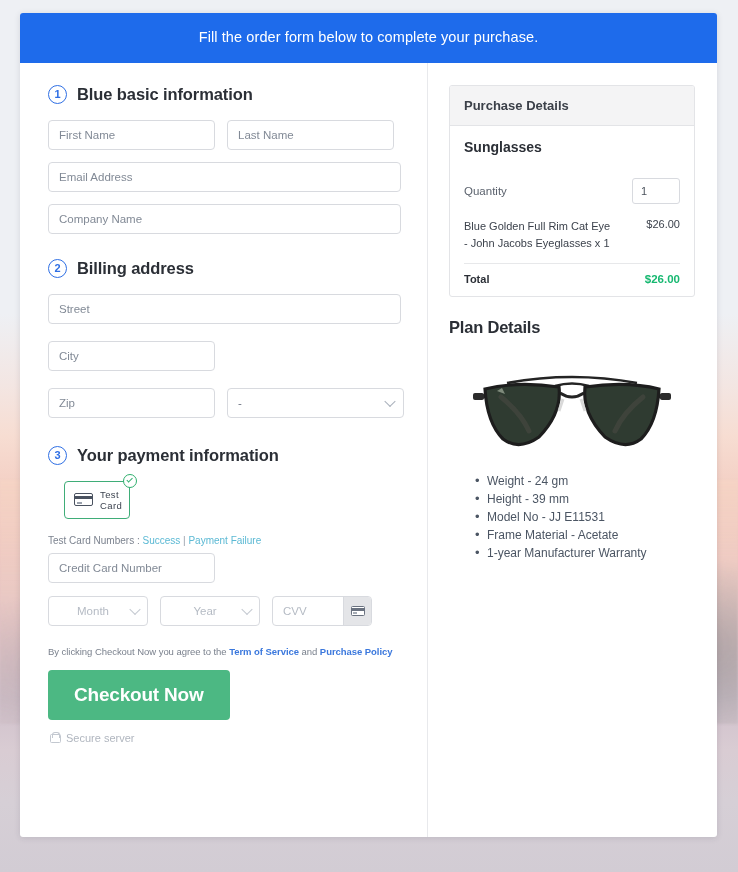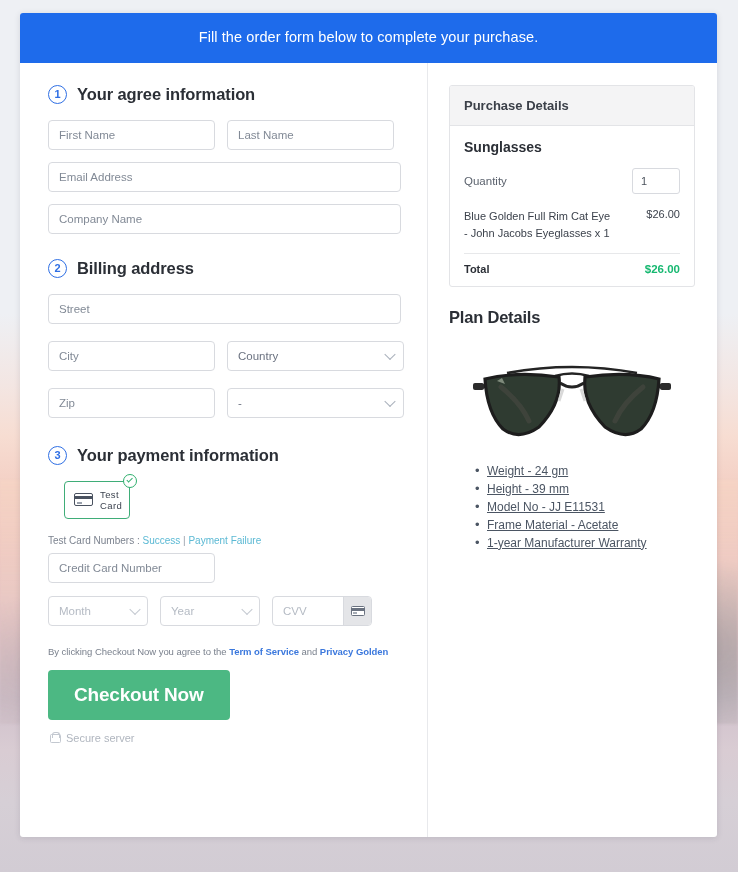--- a/index.html
+++ b/index.html
@@ -159,21 +159,21 @@
     transform:rotate(-45deg) translate(.5px,-1px);
   }
   .testline {
     font-size:10px; color:#7c838f; margin:16px 0 7px 0;
   }
   .testline a { color:#5bb9d4; text-decoration:none; }
   .testline .sep { color:#9aa1ac; }
 
   .ccnum { width:167px; }
   .exprow { display:flex; gap:12px; margin-top:13px; align-items:flex-start; }
-  .sel-sm { width:100px; padding:0 20px 0 10px; height:30px; color:#b5bbc4; }
+  .sel-sm { width:100px; padding:0 20px 0 10px; height:30px; color:#b5bbc4;justify-content:center; }
   .sel-sm .chev { right:8px; border-color:#c4c9d1; }
   .cvvwrap {
     display:flex; width:100px; height:30px;
     border:1px solid #d8dadf; border-radius:4px; overflow:hidden;
   }
   .cvvwrap .inp {
     flex:1; display:flex; align-items:center;
     padding:0 10px; font-size:11.5px; color:#b5bbc4;
   }
   .cvvbtn {
@@ -231,21 +231,21 @@
     border-radius:3px;
     overflow:hidden;
   }
   .purchase-head {
     background:#f4f4f5;
     border-bottom:1px solid #e3e4e7;
     padding:12px 14px;
     font-size:13px; color:#3b4049; font-weight:bold;
   }
   .purchase-body { padding:13px 14px 11px 14px; }
-  .prod-title { font-size:14px; font-weight:bold; color:#2b2f36; margin-bottom:13px; }
+  .prod-title { font-size:14px; font-weight:bold; color:#2b2f36; margin-bottom:23px; }
   .qty-row { display:flex; align-items:center; justify-content:space-between; margin-bottom:14px; }
   .qty-label { font-size:11.5px; color:#5c636e; }
   .qty-input {
     width:48px; height:26px; border:1px solid #d8dadf; border-radius:3px;
     font-size:11px; color:#4b525c; padding:0 8px; display:flex; align-items:center;
     background:#fff;
   }
   .item-row { display:flex; justify-content:space-between; gap:10px; }
   .item-name { font-size:11px; color:#3c424c; line-height:1.55; max-width:150px; }
   .item-price { font-size:11px; color:#3c424c; white-space:nowrap; }
@@ -257,21 +257,21 @@
   .total-label { font-size:11px; font-weight:bold; color:#2b2f36; }
   .total-val { font-size:11.5px; font-weight:bold; color:#17b871; }
 
   .plan-title {
     font-size:16.5px; font-weight:bold; color:#2b2f36;
     margin:21px 0 16px 0; letter-spacing:-.2px;
   }
   .glasses { display:flex; justify-content:center; margin:6px 0 14px 0; }
   .feat { margin:0; padding:0 0 0 26px; list-style:none; }
   .feat li {
-    font-size:12px; color:#4b5563; line-height:1.5; position:relative; padding-left:12px;text-decoration:underline;
+    font-size:12px; color:#4b5563; line-height:1.5; position:relative; padding-left:12px;
   }
   .feat li:before {
     content:"\2022"; position:absolute; left:0; top:-1px; color:#4b5563; font-size:13px;
   }
 </style>
 </head>
 <body>
 
 <div id="bg"></div>
 
@@ -279,21 +279,21 @@
 
   <div class="banner">Fill the order form below to complete your purchase.</div>
 
   <div class="body">
 
     <div class="left">
 
       
       <div class="sec-head">
         <div class="step">1</div>
-        <div class="sec-title">Your agree information</div>
+        <div class="sec-title">Blue basic information</div>
       </div>
 
       <div class="row">
         <div class="fld ph half">First Name</div>
         <div class="fld ph half">Last Name</div>
       </div>
       <div class="row">
         <div class="fld ph full">Email Address</div>
       </div>
       <div class="row">
@@ -304,24 +304,20 @@
       <div class="sec-head" style="margin-top:25px">
         <div class="step">2</div>
         <div class="sec-title">Billing address</div>
       </div>
 
       <div class="row">
         <div class="fld ph full">Street</div>
       </div>
       <div class="row" style="margin-top:17px">
         <div class="fld ph half">City</div>
-        <div class="sel">
-          <span>Country</span>
-          <i class="chev"></i>
-        </div>
       </div>
       <div class="row" style="margin-top:17px">
         <div class="fld ph half">Zip</div>
         <div class="sel">
           <span>-</span>
           <i class="chev"></i>
         </div>
       </div>
 
       
@@ -357,21 +353,21 @@
         </div>
         <div class="cvvwrap">
           <div class="inp">CVV</div>
           <div class="cvvbtn">
             <span class="mini"></span>
           </div>
         </div>
       </div>
 
       <div class="terms">
-        <span>By clicking Checkout Now you agree to the </span><a href="#">Term of Service</a><span> and </span><a href="#">Privacy Golden</a>
+        <span>By clicking Checkout Now you agree to the </span><a href="#">Term of Service</a><span> and </span><a href="#">Purchase Policy</a>
       </div>
 
       <button class="btn-checkout">Checkout Now</button>
 
       <div class="secure">
         <span class="lock"></span>
         <span>Secure server</span>
       </div>
     </div>
 

